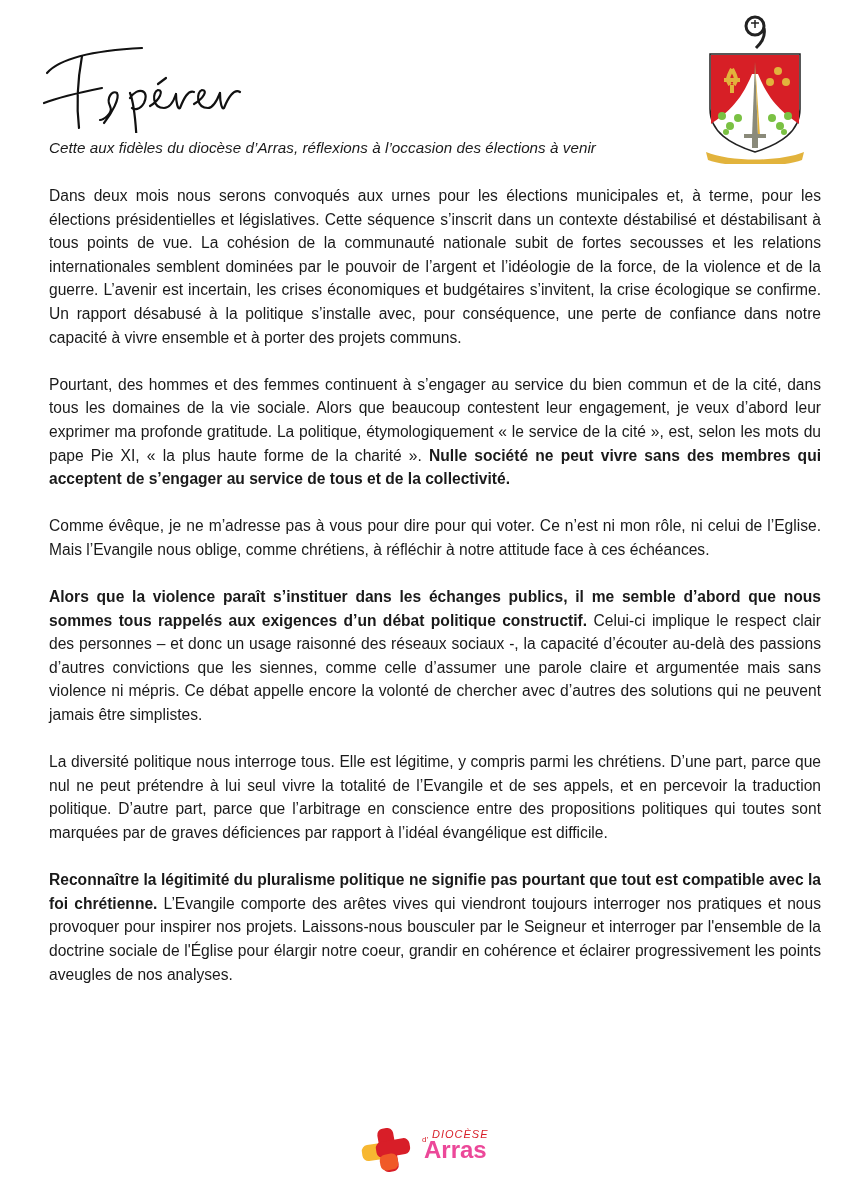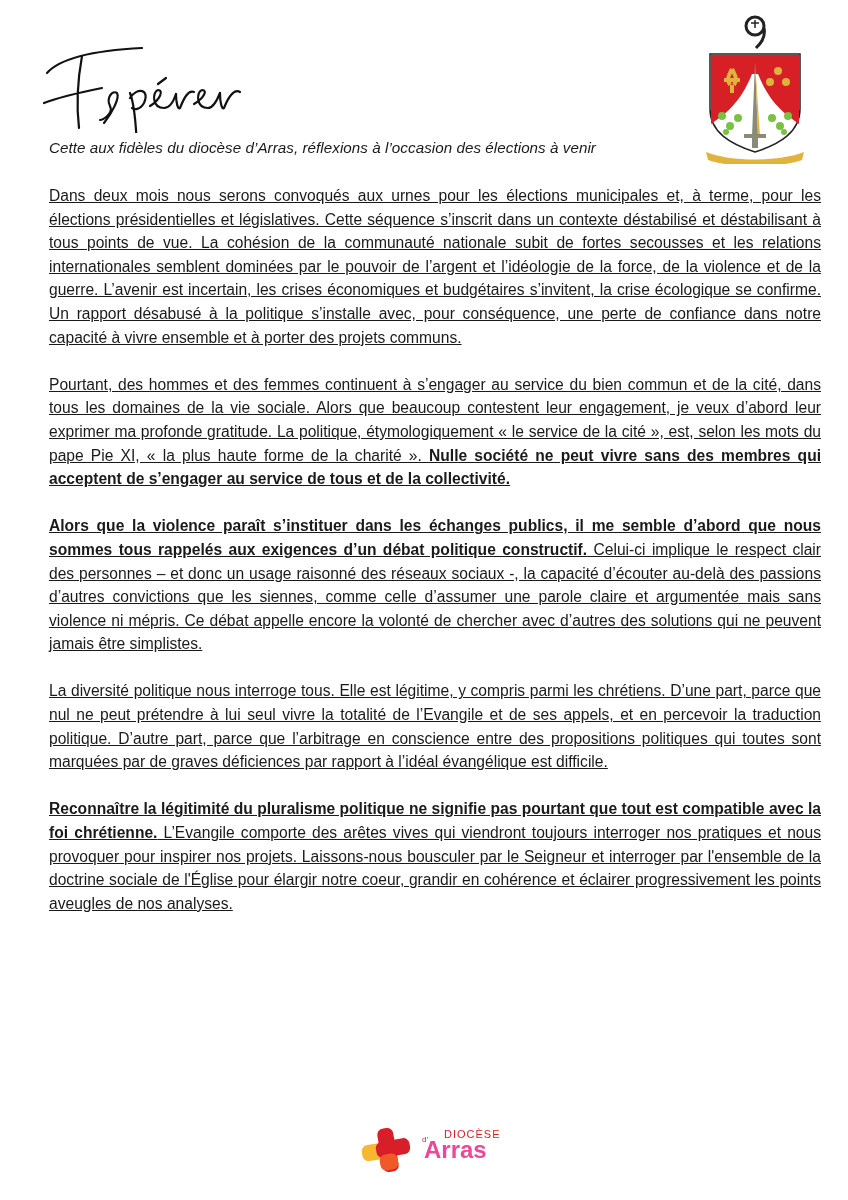--- a/index.html
+++ b/index.html
@@ -3,24 +3,24 @@
 <meta charset="utf-8">
 <style>
   html, body { margin: 0; padding: 0; background: #ffffff; }
   body { width: 848px; height: 1200px; position: relative; overflow: hidden; font-family: "Liberation Sans", sans-serif; color: #1a1a1a; }
   .title { position: absolute; left: 42px; top: 28px; width: 220px; height: 105px; }
   .title svg { width: 220px; height: 105px; }
   .title-text { position:absolute; left:0; top:0; font-family: "DejaVu Serif", serif; font-style: italic; font-size: 1px; color: transparent; }
   .subtitle { position: absolute; left: 49px; top: 139px; font-style: italic; font-size: 15.2px; letter-spacing: 0.05px; white-space: nowrap; }
   .crest { position: absolute; left: 700px; top: 14px; width: 110px; height: 150px; }
   .body { position: absolute; left: 49px; top: 184px; width: 772px; font-size: 15.6px; line-height: 23.6px; text-align: justify; }
-  .body p { margin: 0 0 23.6px 0; text-decoration: underline; }
+  .body p { margin: 0 0 23.6px 0; }
   .body b { font-weight: bold; }
   .footer-logo { position: absolute; left: 358px; top: 1120px; width: 130px; height: 60px; }
-  .logo-diocese { position:absolute; left: 86px; top: 8px; font-size: 11px; color:#d81e28; letter-spacing: 1px; }
+  .logo-diocese { position:absolute; left: 74px; top: 8px; font-size: 11px; color:#d81e28; letter-spacing: 1px; font-style: italic; }
   .logo-arras { position:absolute; left: 66px; top: 16px; font-size: 24px; color:#ec4899;font-weight:bold; }
   .logo-d { position:absolute; left:64px; top:15px; font-size:8px; color:#d81e28; }
 </style>
 </head>
 <body>
 
 <div class="title">
   <svg viewBox="0 0 220 105">
     <g fill="none" stroke="#111" stroke-width="2.2" stroke-linecap="round" stroke-linejoin="round">
       <path d="M5 45 C 20 28, 60 22, 100 20 M40 28 C 36 50, 34 75, 37 100 M2 75 C 20 68, 45 63, 60 60"></path>
@@ -61,20 +61,21 @@
         <circle cx="72" cy="104" r="4"></circle>
         <circle cx="84" cy="118" r="3"></circle>
     </g>
     <path d="M6 138 C 30 148, 80 148, 104 138 L 102 146 C 80 154, 30 154, 8 146 Z" fill="#e2b33c"></path>
   </svg>
 </div>
 
 <div class="body">
   <p><span>Dans deux mois nous serons convoqués aux urnes pour les élections municipales et, à terme, pour les élections présidentielles et législatives. Cette séquence s’inscrit dans un contexte déstabilisé et déstabilisant à tous points de vue. La cohésion de la communauté nationale subit de fortes secousses et les relations internationales semblent dominées par le pouvoir de l’argent et l’idéologie de la force, de la violence et de la guerre. L’avenir est incertain, les crises économiques et budgétaires s’invitent, la crise écologique se confirme. Un rapport désabusé à la politique s’installe avec, pour conséquence, une perte de confiance dans notre capacité à vivre ensemble et à porter des projets communs.</span></p>
   <p><span>Pourtant, des hommes et des femmes continuent à s’engager au service du bien commun et de la cité, dans tous les domaines de la vie sociale. Alors que beaucoup contestent leur engagement, je veux d’abord leur exprimer ma profonde gratitude. La politique, étymologiquement « le service de la cité », est, selon les mots du pape Pie XI, « la plus haute forme de la charité ». </span><b>Nulle société ne peut vivre sans des membres qui acceptent de s’engager au service de tous et de la collectivité.</b></p>
+  <p><span>Comme évêque, je ne m’adresse pas à vous pour dire pour qui voter. Ce n’est ni mon rôle, ni celui de l’Eglise. Mais l’Evangile nous oblige, comme chrétiens, à réfléchir à notre attitude face à ces échéances.</span></p>
   <p><b>Alors que la violence paraît s’instituer dans les échanges publics, il me semble d’abord que nous sommes tous rappelés aux exigences d’un débat politique constructif.</b><span> Celui-ci implique le respect clair des personnes – et donc un usage raisonné des réseaux sociaux -, la capacité d’écouter au-delà des passions d’autres convictions que les siennes, comme celle d’assumer une parole claire et argumentée mais sans violence ni mépris. Ce débat appelle encore la volonté de chercher avec d’autres des solutions qui ne peuvent jamais être simplistes.</span></p>
   <p><span>La diversité politique nous interroge tous. Elle est légitime, y compris parmi les chrétiens. D’une part, parce que nul ne peut prétendre à lui seul vivre la totalité de l’Evangile et de ses appels, et en percevoir la traduction politique. D’autre part, parce que l’arbitrage en conscience entre des propositions politiques qui toutes sont marquées par de graves déficiences par rapport à l’idéal évangélique est difficile.</span></p>
   <p><b>Reconnaître la légitimité du pluralisme politique ne signifie pas pourtant que tout est compatible avec la foi chrétienne.</b><span> L’Evangile comporte des arêtes vives qui viendront toujours interroger nos pratiques et nous provoquer pour inspirer nos projets. Laissons-nous bousculer par le Seigneur et interroger par l'ensemble de la doctrine sociale de l'Église pour élargir notre coeur, grandir en cohérence et éclairer progressivement les points aveugles de nos analyses.</span></p>
 </div>
 
 <div class="footer-logo">
   <svg viewBox="0 0 60 60" width="60" height="60" style="position:absolute;left:0;top:0;">
     <rect x="4" y="24" width="26" height="16" rx="6" fill="#f7b731" transform="rotate(-8 17 32)"></rect>
     <rect x="22" y="8" width="16" height="44" rx="6" fill="#d81e28" transform="rotate(-10 30 30)"></rect>
     <rect x="18" y="20" width="34" height="16" rx="6" fill="#d81e28" transform="rotate(-10 35 28)"></rect>

